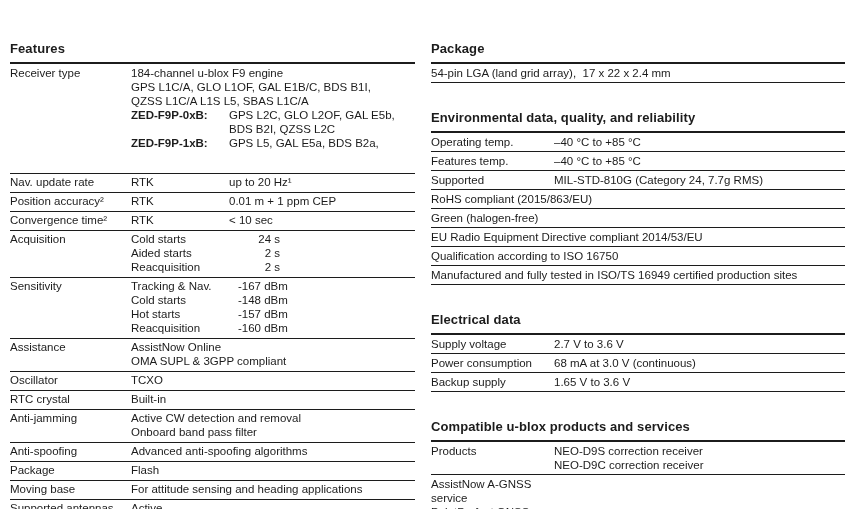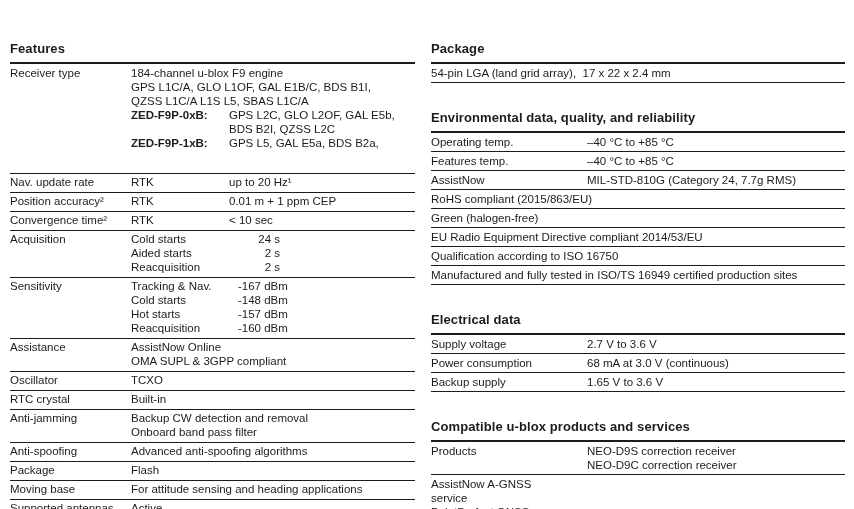--- a/index.html
+++ b/index.html
@@ -25,21 +25,21 @@
   .col-right .sec-title.gap { margin-top:27px; }
 
   .row {
     display:grid;
     padding:1.5px 0 2.5px;
     border-bottom:1.4px solid #1c1c1c;
     font-size:11.5px; line-height:14px;
   }
   .r3 { grid-template-columns:121px 98px 1fr; }
   .r2 { grid-template-columns:121px 1fr; }
-  .rr { grid-template-columns:123px 1fr;gap:33px; }
+  .rr { grid-template-columns:123px 1fr; }
   .rfull { grid-template-columns:1fr; }
 
   .row.receiver { padding-bottom:23px; }
 
   .rt-grid { display:grid; grid-template-columns:98px 1fr; }
   .rt-grid .full  { grid-column:1 / -1; }
   .rt-grid .vname { grid-column:1; font-weight:bold; }
   .rt-grid .vval  { grid-column:2; }
 
   .subrow   { display:grid; grid-template-columns:98px 51px; }
@@ -142,21 +142,21 @@
     </div>
 
     <div class="row r2">
       <div>RTC crystal</div>
       <div>Built-in</div>
     </div>
 
     <div class="row r2">
       <div>Anti-jamming</div>
       <div>
-        <div>Backup CW detection and removal</div>
+        <div>Active CW detection and removal</div>
         <div>Onboard band pass filter</div>
       </div>
     </div>
 
     <div class="row r2">
       <div>Anti-spoofing</div>
       <div>Advanced anti-spoofing algorithms</div>
     </div>
 
     <div class="row r2">
@@ -185,21 +185,21 @@
     <div class="sec-title gap">Environmental data, quality, and reliability</div>
     <div class="row rr">
       <div>Operating temp.</div>
       <div>–40 °C to +85 °C</div>
     </div>
     <div class="row rr">
       <div>Features temp.</div>
       <div>–40 °C to +85 °C</div>
     </div>
     <div class="row rr">
-      <div>AssistNow</div>
+      <div>Supported</div>
       <div>MIL-STD-810G (Category 24, 7.7g RMS)</div>
     </div>
     <div class="row rfull">
       <div>RoHS compliant (2015/863/EU)</div>
     </div>
     <div class="row rfull">
       <div>Green (halogen-free)</div>
     </div>
     <div class="row rfull">
       <div>EU Radio Equipment Directive compliant 2014/53/EU</div>

